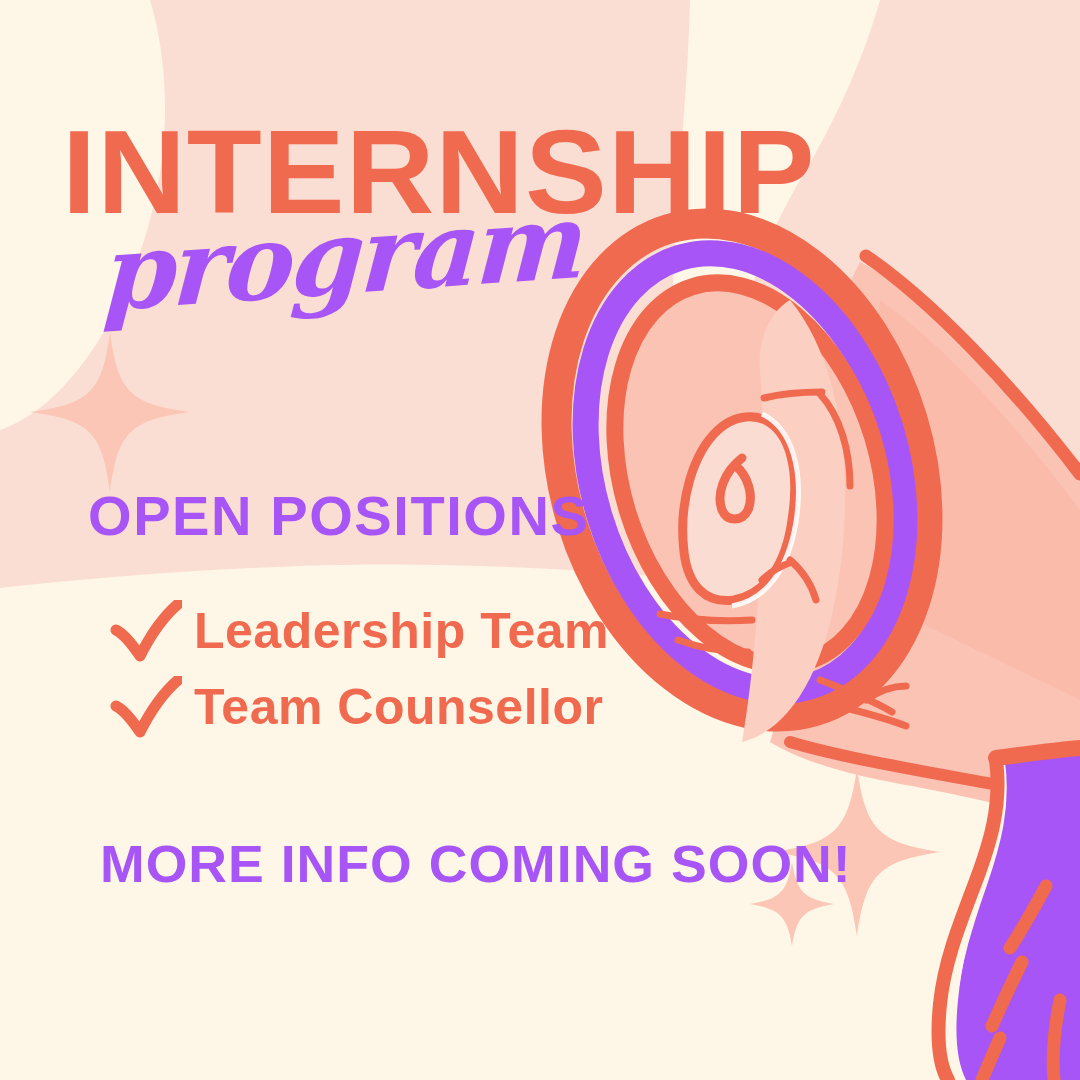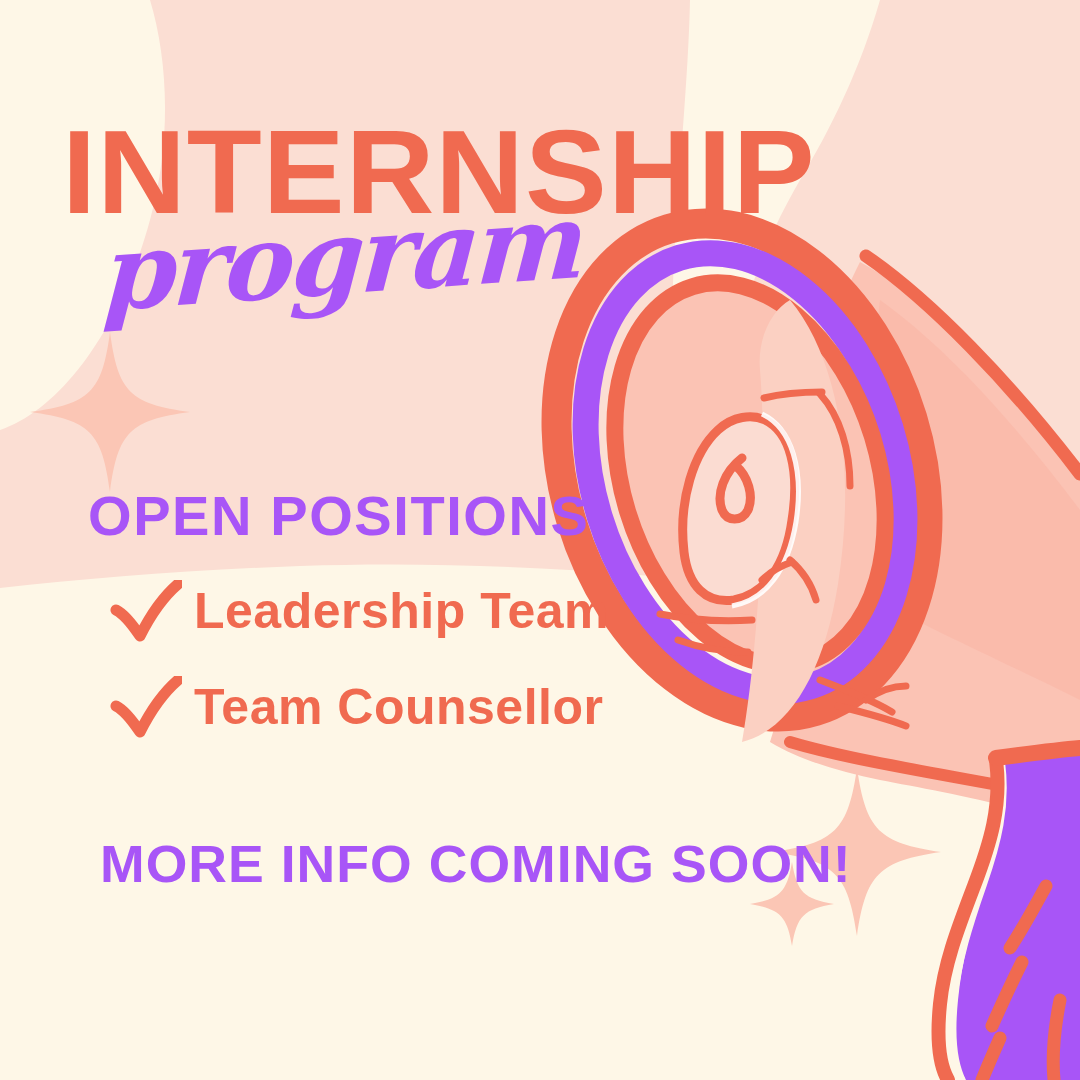--- a/index.html
+++ b/index.html
@@ -50,21 +50,21 @@
     transform:scaleX(1.02);
     transform-origin:left top;
   }
 
   
   .list-item{
     position:absolute;
     display:flex;align-items:center;
     left:110px;
   }
-  #item-0{top:580px;}
+  #item-0{top:600px;}
   #item-1{top:676px;}
   .check{width:72px;height:62px;flex:0 0 auto;margin-right:12px;}
   .item-label{
     font-family:"Liberation Sans Narrow","Liberation Sans",sans-serif;
     font-weight:bold;
     font-size:50px;
     letter-spacing:0.5px;
     color:#F06A50;
     transform:scaleX(1.0);
   }

